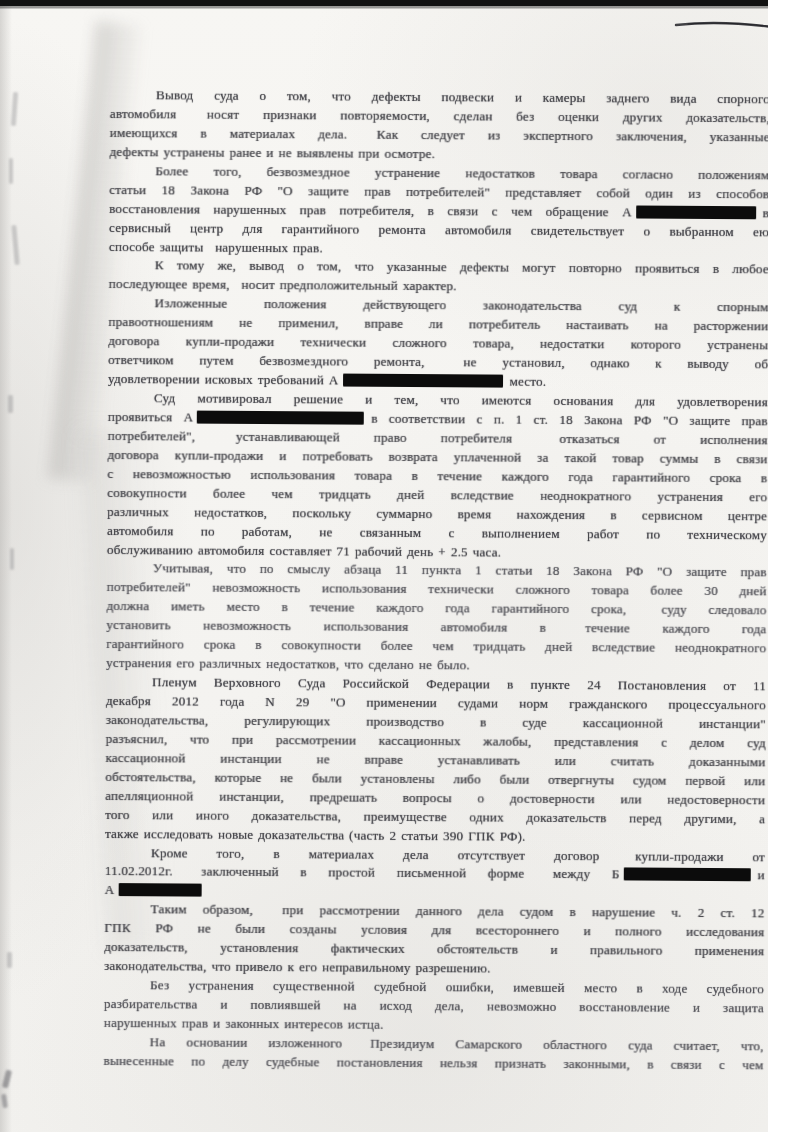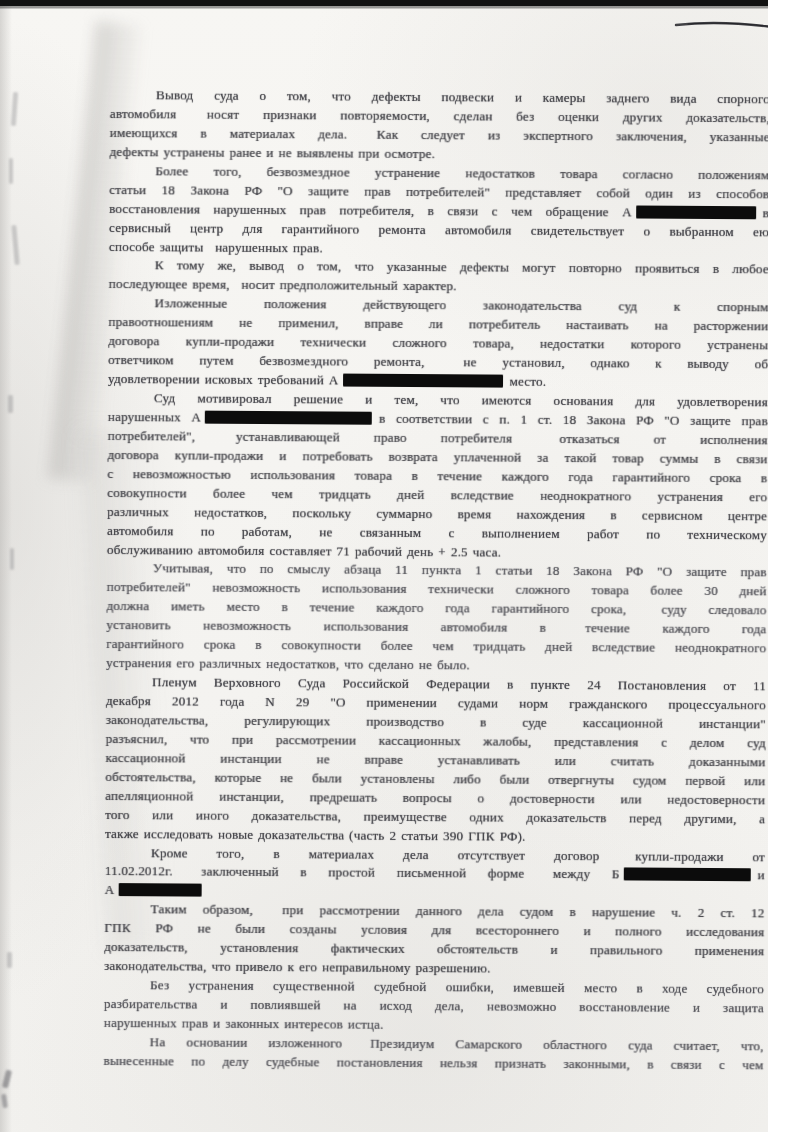--- a/index.html
+++ b/index.html
@@ -128,21 +128,21 @@
       <div class="line">договора купли-продажи технически сложного товара, недостатки которого устранены</div>
       <div class="line">ответчиком путем безвозмездного ремонта,  не установил, однако к выводу об</div>
       <div class="line last">
         <span>удовлетворении исковых требований А</span><span class="redact" style="width:160px"></span><span>место.</span>
       </div>
     </div>
 
     <div class="para">
       <div class="line first">Суд мотивировал решение и тем, что имеются основания для удовлетворения</div>
       <div class="line">
-        <span>нарушенных А</span><span class="redact" style="width:167px"></span><span>в соответствии с п. 1 ст. 18 Закона РФ "О защите прав</span>
+        <span>проявиться А</span><span class="redact" style="width:167px"></span><span>в соответствии с п. 1 ст. 18 Закона РФ "О защите прав</span>
       </div>
       <div class="line">потребителей",  устанавливающей право потребителя  отказаться от исполнения</div>
       <div class="line">договора купли-продажи и потребовать возврата уплаченной за такой товар суммы в связи</div>
       <div class="line">с невозможностью использования товара в течение каждого года гарантийного срока в</div>
       <div class="line">совокупности более чем тридцать дней вследствие неоднократного устранения его</div>
       <div class="line">различных недостатков, поскольку суммарно время нахождения в сервисном центре</div>
       <div class="line">автомобиля по работам, не связанным с выполнением работ по техническому</div>
       <div class="line last">обслуживанию автомобиля составляет 71 рабочий день + 2.5 часа.</div>
     </div>
 

